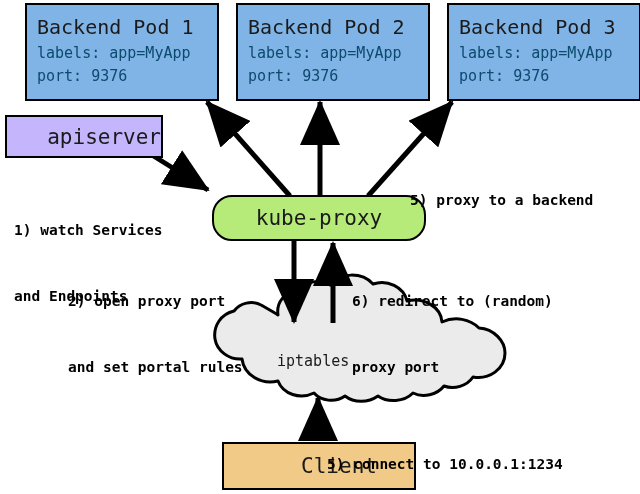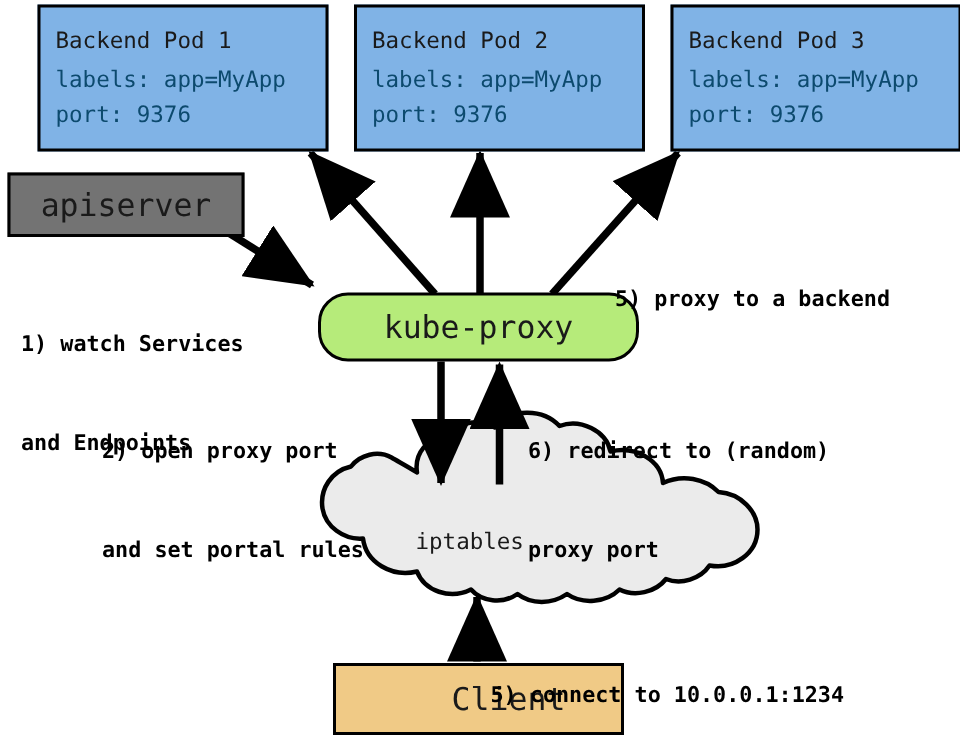--- a/index.html
+++ b/index.html
@@ -21,21 +21,21 @@
     border: 2px solid #000000;
     display: flex;
     flex-direction: column;
     justify-content: center;
   }
   .pod {
     padding: 2px 10px 6px 10px;
     background: #80b3e6;
   }
   .pod-title {
-    font-size: 15px;
+    font-size: 20px;
     line-height: 30px;
     color: #1a1a1a;
     white-space: nowrap;
     letter-spacing: 0px;
   }
   .pod-line {
     font-size: 15px;
     line-height: 23px;
     color: #0c4a6e;
     white-space: nowrap;
@@ -153,21 +153,21 @@
     <div class="pod-line">labels: app=MyApp</div>
     <div class="pod-line">port: 9376</div>
   </div>
 
   <div class="node pod" style="left:447px; top:3px; width:194px; height:98px;">
     <div class="pod-title">Backend Pod 3</div>
     <div class="pod-line">labels: app=MyApp</div>
     <div class="pod-line">port: 9376</div>
   </div>
 
-  <div class="node simple-box" style="left:5px; top:115px; width:158px; height:43px; background:#737373;">
+  <div class="node simple-box" style="left:5px; top:115px; width:158px; height:43px; background:#c4b5fd;align-items:flex-end;">
     <div class="lbl">apiserver</div>
   </div>
 
   <div class="node simple-box" style="left:212px; top:195px; width:214px; height:46px; background:#b6eb7a;border-radius:20px;">
     <div class="lbl">kube-proxy</div>
   </div>
 
   <div class="node simple-box" style="left:222px; top:442px; width:194px; height:48px; background:#f0ca86;padding-left:40px;">
     <div class="lbl">Client</div>
   </div>

